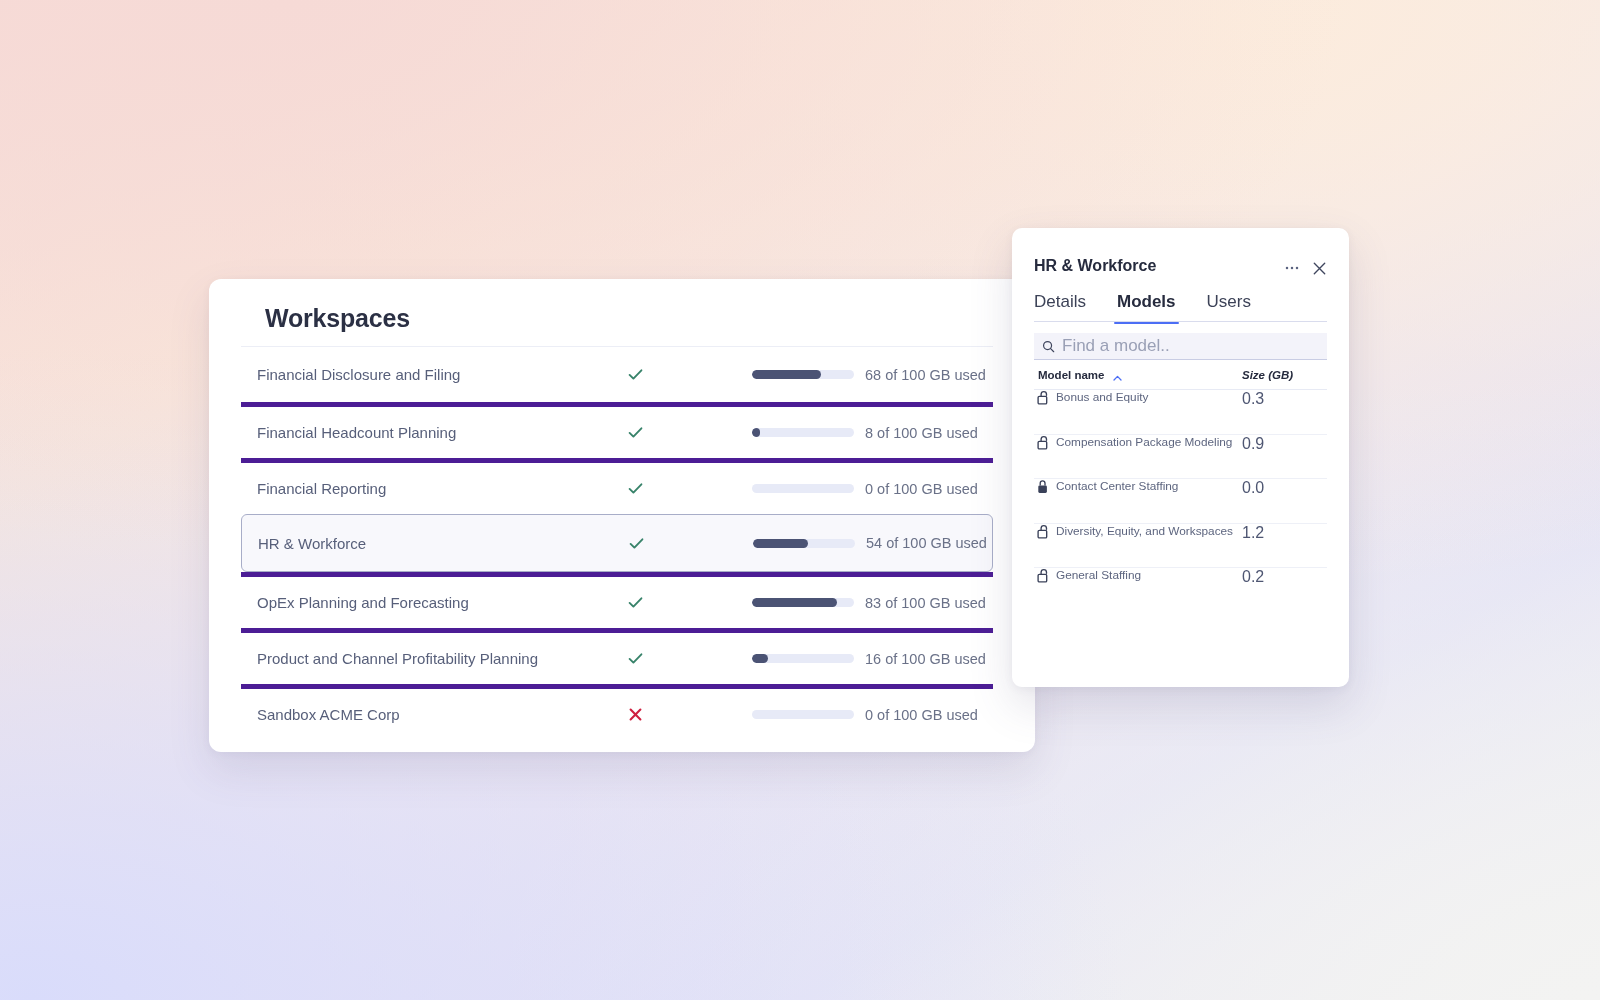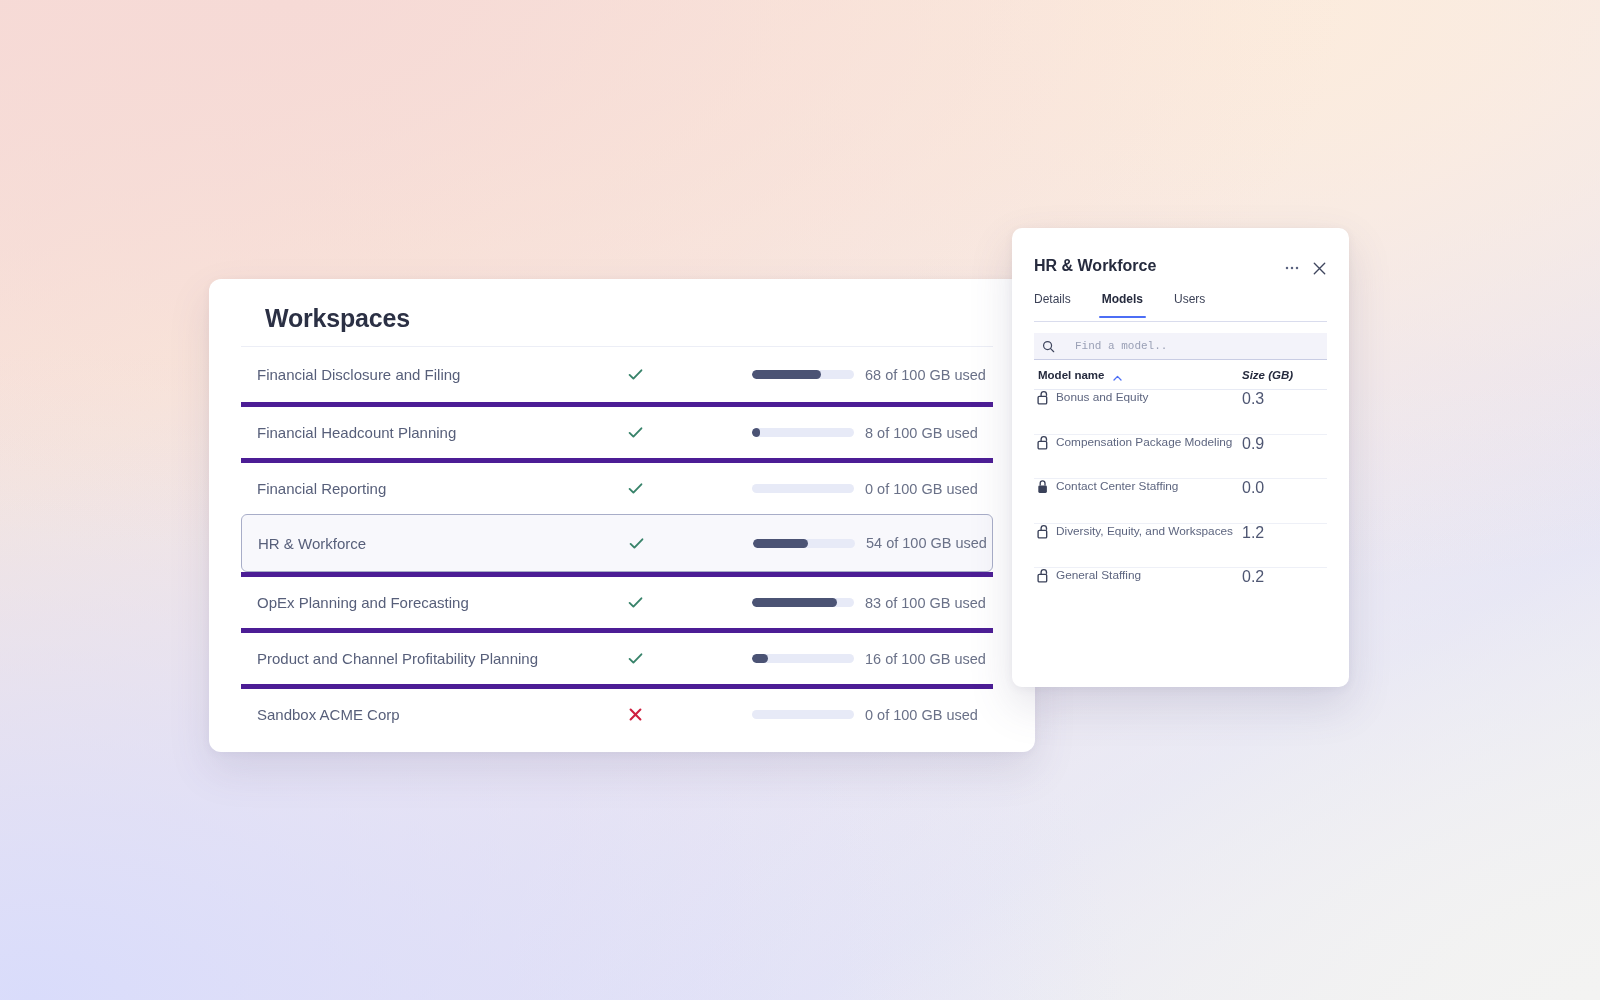--- a/index.html
+++ b/index.html
@@ -151,21 +151,21 @@
     position: absolute;
     left: 22px;
     top: 64px;
     right: 22px;
     height: 30px;
     border-bottom: 1px solid #d9dced;
     display: flex;
     align-items: flex-start;
   }
   .panel-tab {
-    font-size: 12px;
+    font-size: 17px;
     color: #3c4257;
     padding: 0 0 11px 0;
     margin-right: 31px;
     cursor: pointer;
     white-space: nowrap;
     position: relative;
   }
   .panel-tab.active {
     font-weight: bold;
     color: #262b3e;
@@ -191,24 +191,24 @@
     border: none;
     border-bottom: 1px solid #c9cde4;
     display: flex;
     align-items: center;
     padding-left: 8px;
   }
   #model-search input {
     border: 0;
     outline: 0;
     background: transparent;
-    font-family: Liberation Mono, monospace;
-    font-size: 11px;
+    font-family: Liberation Sans, sans-serif;
+    font-size: 17px;
     color: #4a5168;
-    margin-left: 20px;
+    margin-left: 7px;
     width: 230px;
   }
   #model-search input::placeholder { color: #9aa0b6; }
 
   #models-table {
     position: absolute;
     left: 22px;
     top: 132px;
     width: 293px;
   }

